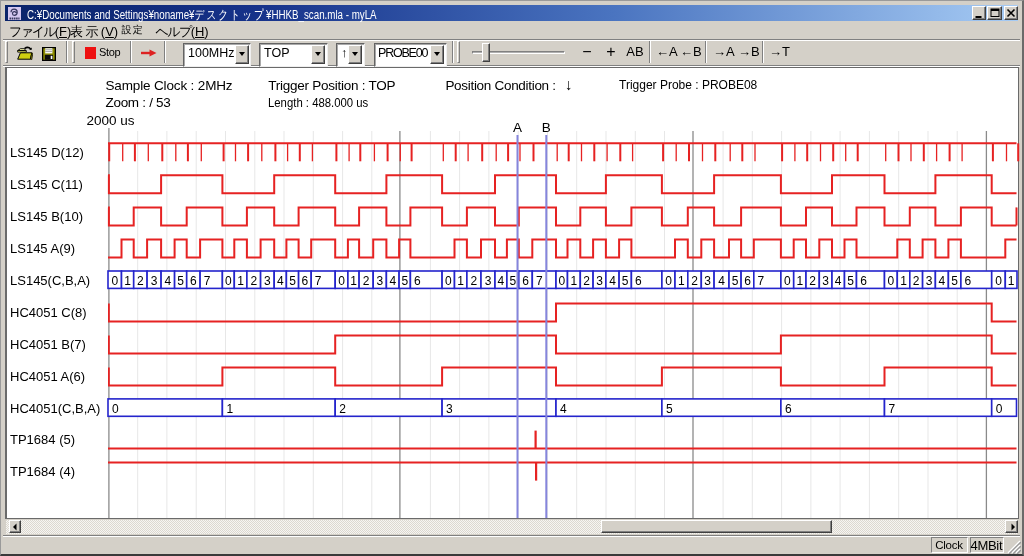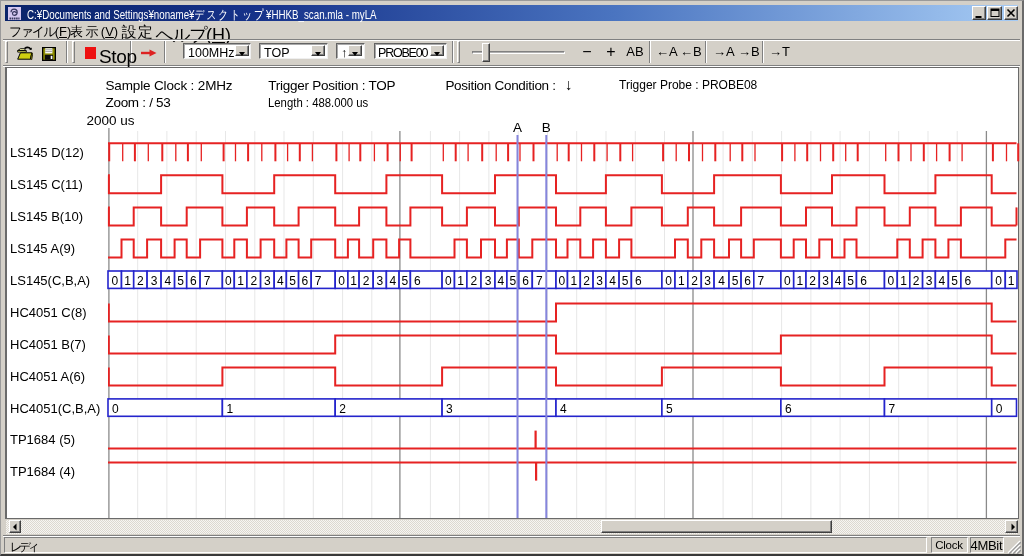--- a/index.html
+++ b/index.html
@@ -1,21 +1,21 @@
 <!DOCTYPE html>
 <html><head><meta charset="utf-8"><style>
 *{margin:0;padding:0;box-sizing:border-box}
 body{font-family:"Liberation Sans",sans-serif;width:1024px;height:556px;overflow:hidden}
 #w{position:relative;width:1024px;height:556px;background:#d4d0c8;border:1px solid #9a9a9a;border-bottom:2px solid #3a3a3a;border-right:2px solid #6a6a6a}
 .abs{position:absolute}
 .raised{background:#d4d0c8;border-top:1px solid #fff;border-left:1px solid #fff;border-right:1px solid #404040;border-bottom:1px solid #404040;box-shadow:inset -1px -1px 0 #808080}
 .sunken{border-top:1px solid #808080;border-left:1px solid #808080;border-right:1px solid #fff;border-bottom:1px solid #fff}
 .sep{position:absolute;width:2px;border-left:1px solid #808080;border-right:1px solid #fff;top:40px;height:22px}
 .grip{position:absolute;width:3px;border:1px solid #fff;border-right-color:#808080;border-bottom-color:#808080;top:40px;height:22px}
-.combo{position:absolute;top:41.5px;height:16px;background:#fff;border:1px solid;border-color:#636363 #efefef #efefef #636363;box-shadow:inset 1px 1px 0 #a9a9a9;font-size:12.5px}
+.combo{position:absolute;top:41.5px;height:24px;background:#fff;border:1px solid;border-color:#636363 #efefef #efefef #636363;box-shadow:inset 1px 1px 0 #a9a9a9;font-size:12.5px}
 .combo span{position:absolute;left:4px;top:2.5px;white-space:pre}
 .cbtn{position:absolute;right:1.5px;top:1.5px;width:14px;bottom:1.5px;background:#d4d0c8;border:1px solid #fff;border-right-color:#404040;border-bottom-color:#404040;box-shadow:inset -1px -1px 0 #808080}
 .cbtn:after{content:"";position:absolute;left:3px;top:6px;border:3.5px solid transparent;border-top:4px solid #000}
 .tbt{position:absolute;top:40px;height:22px;color:#000;font-size:13px;text-align:center;line-height:22px;white-space:pre}
 .cjk{letter-spacing:-3.5px}
 </style></head><body>
 <div id="w">
 <div class="abs" style="left:4px;top:4px;right:4px;height:15.5px;background:linear-gradient(90deg,#0a246a,#16328a 25%,#4a74c0 60%,#a6cbf4)"></div>
 <svg class="abs" style="left:7px;top:5.5px" width="13" height="13" viewBox="0 0 13 13">
       <rect width="13" height="13" fill="#d4c8f0"></rect>
@@ -34,22 +34,22 @@
         <rect x="2" y="2" width="8" height="2" fill="#000"></rect>
       </svg>
     </div>
 <div class="abs raised" style="left:1002.5px;top:4.5px;width:14.5px;height:14px">
       <svg width="12" height="12" style="position:absolute;left:0.5px;top:0.5px" viewBox="0 0 12 12">
         <path d="M2.5 2.5 L9.5 9.5 M9.5 2.5 L2.5 9.5" stroke="#000" stroke-width="1.6"></path>
       </svg>
     </div>
 <div class="abs" style="left:8px;top:22px;font-size:13px;white-space:pre"><span style="letter-spacing:-1.9px">ファイル</span><span style="letter-spacing:0">(<u>F</u>)</span></div>
 <div class="abs" style="left:69px;top:22px;font-size:13px;white-space:pre"><span style="letter-spacing:2.4px">表示</span>(<u>V</u>)</div>
-<div class="abs" style="left:120.5px;top:22px;font-size:15px;white-space:pre"><span style="letter-spacing:1.3px">設定</span></div>
-<div class="abs" style="left:154.5px;top:22px;font-size:18px;white-space:pre"><span style="letter-spacing:-1.6px">ヘルプ</span><span style="letter-spacing:0">(<u>H</u>)</span></div>
+<div class="abs" style="left:120.5px;top:22px;font-size:10px;white-space:pre"><span style="letter-spacing:1.3px">設定</span></div>
+<div class="abs" style="left:154.5px;top:22px;font-size:13px;white-space:pre"><span style="letter-spacing:-1.6px">ヘルプ</span><span style="letter-spacing:0">(<u>H</u>)</span></div>
 <div class="abs" style="left:2px;right:2px;top:37.5px;height:1px;background:#808080"></div>
     <div class="abs" style="left:2px;right:2px;top:38.5px;height:1px;background:#fff"></div>
 <div class="abs" style="left:2px;right:2px;top:63.5px;height:1px;background:#808080"></div>
     <div class="abs" style="left:2px;right:2px;top:64.5px;height:1px;background:#fff"></div>
 <div class="grip" style="left:4px"></div>
 <div class="sep" style="left:64.5px"></div>
 <div class="grip" style="left:71px"></div>
 <div class="sep" style="left:129px"></div>
 <div class="sep" style="left:162.5px"></div>
 <div class="sep" style="left:450.5px"></div>
@@ -67,21 +67,21 @@
     </svg>
 <svg class="abs" style="left:41px;top:46px" width="14" height="14" viewBox="0 0 14 14">
       <rect x="0.5" y="0.5" width="13" height="13" fill="#8f8f00" stroke="#000" stroke-width="1.6"></rect>
       <rect x="3.2" y="1.2" width="7.2" height="5.2" fill="#f8f8f2"></rect>
       <rect x="3.2" y="2.4" width="7.2" height="0.8" fill="#999"></rect>
       <rect x="3.2" y="4" width="7.2" height="0.8" fill="#999"></rect>
       <rect x="2.8" y="7.8" width="8.2" height="5" fill="#0d0d0d"></rect>
       <rect x="8.7" y="8.8" width="1.7" height="3.2" fill="#fff"></rect>
     </svg>
 <div class="abs" style="left:83.5px;top:45.5px;width:11.5px;height:12px;background:#ee1111"></div>
-<div class="abs" style="left:98px;top:45px;font-size:19px;letter-spacing:-0.3px">Stop</div>
+<div class="abs" style="left:98px;top:45px;font-size:11px;letter-spacing:-0.3px">Stop</div>
 <svg class="abs" style="left:140px;top:47.5px" width="16" height="8" viewBox="0 0 16 8">
       <path d="M0 4 h9" stroke="#dd2222" stroke-width="2.4" fill="none"></path>
       <path d="M8.5 0.5 L15.5 4 L8.5 7.5 z" fill="#dd2222"></path>
     </svg>
 <div class="combo" style="left:182px;width:68px">
       <span>100MHz</span>
       <div class="cbtn"></div>
     </div>
 <div class="combo" style="left:258px;width:68.5px">
       <span>TOP</span>
@@ -399,23 +399,20 @@
       </svg>
     </div>
 <div class="abs raised" style="left:1004px;top:519px;width:12.5px;height:12.5px">
       <svg width="10" height="10" style="position:absolute;left:1.5px;top:0.5px">
         <path d="M3.5 1.5 L7 5 L3.5 8.5 z" fill="#000"></path>
       </svg>
     </div>
 <div class="abs raised" style="left:600px;top:519px;width:231px;height:12.5px"></div>
 <div class="abs" style="left:2px;right:2px;top:533.5px;height:1px;background:#808080"></div>
     <div class="abs" style="left:2px;right:2px;top:534.5px;height:1px;background:#fff"></div>
-<div class="abs sunken" style="left:3px;top:536px;width:923px;height:15.5px">
-      <span style="position:absolute;left:5px;top:1px;font-size:12px" class="cjk">レディ</span>
-    </div>
 <div class="abs sunken" style="left:929.5px;top:536px;width:37px;height:15.5px;text-align:center;font-size:11.5px;letter-spacing:-0.3px;line-height:15px">Clock</div>
 <div class="abs sunken" style="left:968.5px;top:536px;width:34.5px;height:15.5px;text-align:left;font-size:13px;letter-spacing:-0.3px;line-height:15px">4MBit</div>
 <svg class="abs" style="left:1006px;top:539px" width="14" height="14" viewBox="0 0 14 14">
       <g stroke-width="1.5">
         <path d="M13 1 L1 13" stroke="#fff"></path>
         <path d="M14 2 L2 14" stroke="#9a9a9a"></path>
         <path d="M13 5 L5 13" stroke="#fff"></path>
         <path d="M14 6 L6 14" stroke="#9a9a9a"></path>
         <path d="M13 9 L9 13" stroke="#fff"></path>
         <path d="M14 10 L10 14" stroke="#9a9a9a"></path>

